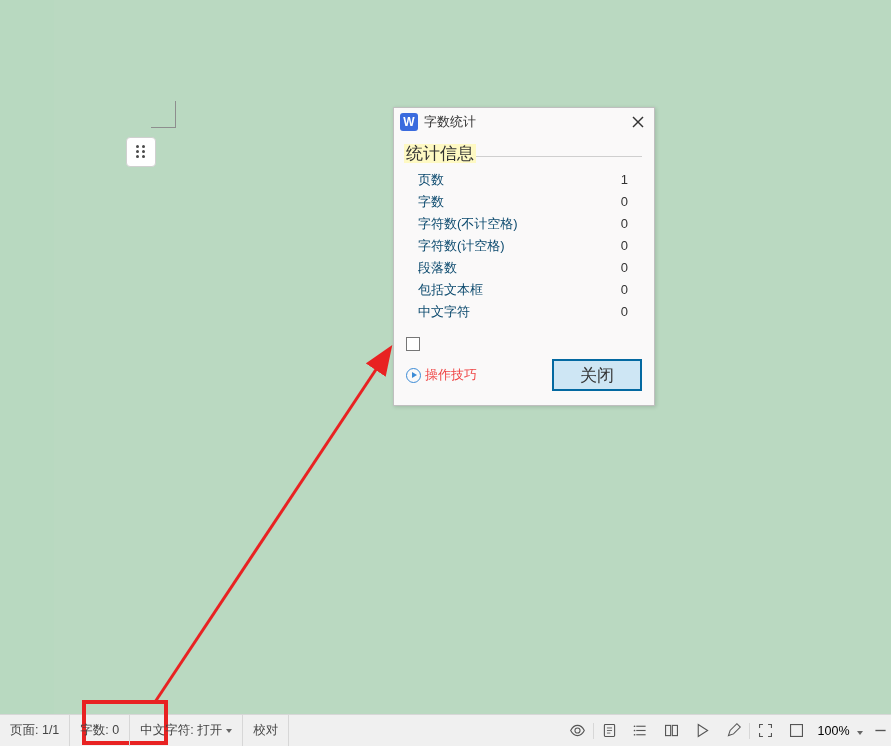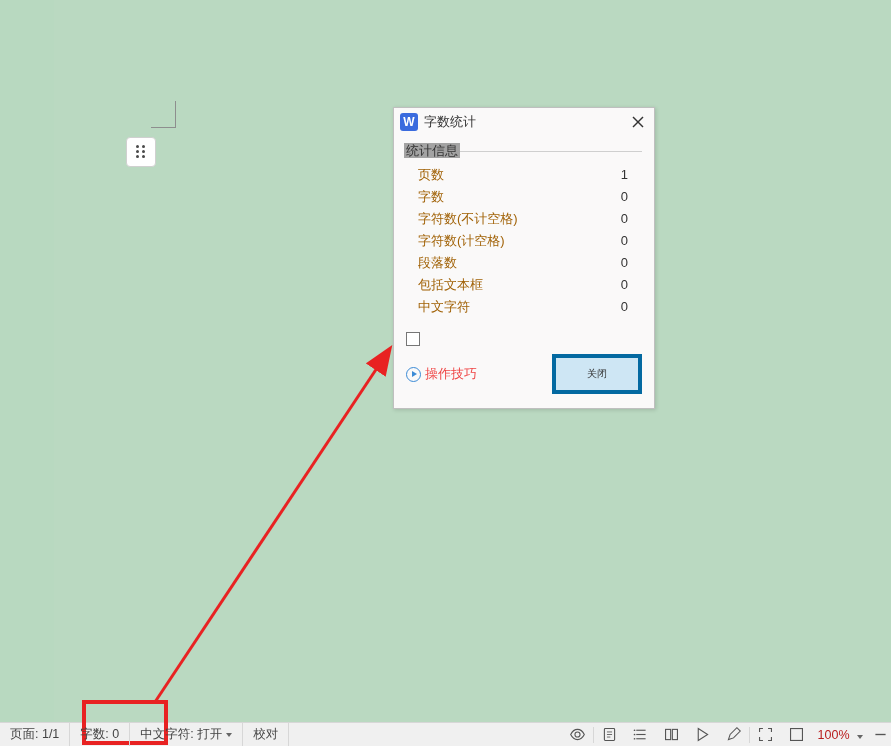--- a/index.html
+++ b/index.html
@@ -100,38 +100,38 @@
     display:flex; align-items:center; justify-content:center;
   }
   .close-x svg { width:12px; height:12px; }
   .close-x svg line { stroke:#333; stroke-width:1.4; }
 
   .stat-section {
     margin: 6px 12px 4px 12px;
     position: relative;
   }
   .fieldset-title {
-    font-size: 13px;
-    background: #a3a3a3;
+    font-size: 17px;
+    background: #fef9c3;
     padding: 0 2px;
   }
   .stat-frame {
     border-top: 1px solid #cfcfcf;
     margin-top: -9px;
     padding-top: 12px;
     padding-left: 12px;
     padding-right: 8px;
     padding-bottom: 10px;
   }
   .fieldset-title-wrap { position:relative; z-index:1; display:inline-block; margin-left:-2px; }
   .stat-row {
     display:flex; justify-content:space-between;
     line-height: 22px;
   }
-  .stat-label { color:#a16207; }
+  .stat-label { color:#0c4a6e; }
   .stat-val { color:#333; padding-right:6px; }
 
   .dlg-check {
     margin: 4px 12px 8px 12px;
     display:flex; align-items:center;
   }
   .chkbox {
     width:14px; height:14px;
     border:1px solid #767676;
     background:#fff;
@@ -161,24 +161,24 @@
   }
   .play-circle::after{
     content:"";
     position:absolute;
     left:5px; top:3.2px;
     border-left:5px solid #3b8bd6;
     border-top:3.5px solid transparent;
     border-bottom:3.5px solid transparent;
   }
   .close-btn {
-    width:90px; height:40px;
-    border:4px solid #0369a1;
+    width:90px; height:32px;
+    border:2px solid #0369a1;
     background:#cee6f4;
-    font-size:10px;
+    font-size:17px;
     display:flex; align-items:center; justify-content:center;
     cursor:pointer;
   }
 
   
   .red-box {
     position: absolute;
     left: 82px; top: 700px;
     width: 86px; height: 45px;
     border: 4px solid #e82222;
@@ -190,21 +190,21 @@
     left:0; top:0;
     width:891px; height:746px;
     pointer-events:none;
     z-index:4;
   }
 
   
   .statusbar {
     position:absolute;
     left:0; bottom:0;
-    width:891px; height:24px;
+    width:891px; height:32px;
     background: #f0f0f0;
     border-top:1px solid #d7d7d7;
     display:flex;
     align-items:center;
     font-size:12.5px;
     color:#444;
   }
   .sb-left { display:flex; align-items:center; height:100%; }
   .sb-item {
     padding: 0 10px;
@@ -221,21 +221,21 @@
     align-items:center;
     height:100%;
   }
   .iconbtn {
     width:31px; height:24px;
     display:flex; align-items:center; justify-content:center;
     cursor:pointer;
   }
   .iconbtn svg { width:17px; height:17px; }
   .sep { width:1px; height:16px; background:#d7d7d7; }
-  .zoom { padding:0 6px; color:#b91c1c; cursor:pointer; white-space:nowrap; }
+  .zoom { padding:0 6px; color:#000000; cursor:pointer; white-space:nowrap; }
   .dropdown-caret-mini {
     width:0;height:0;
     border-left:3px solid transparent;
     border-right:3px solid transparent;
     border-top:4px solid #666;
     margin-left:4px;
     display:inline-block;
   }
 </style>
 </head>

